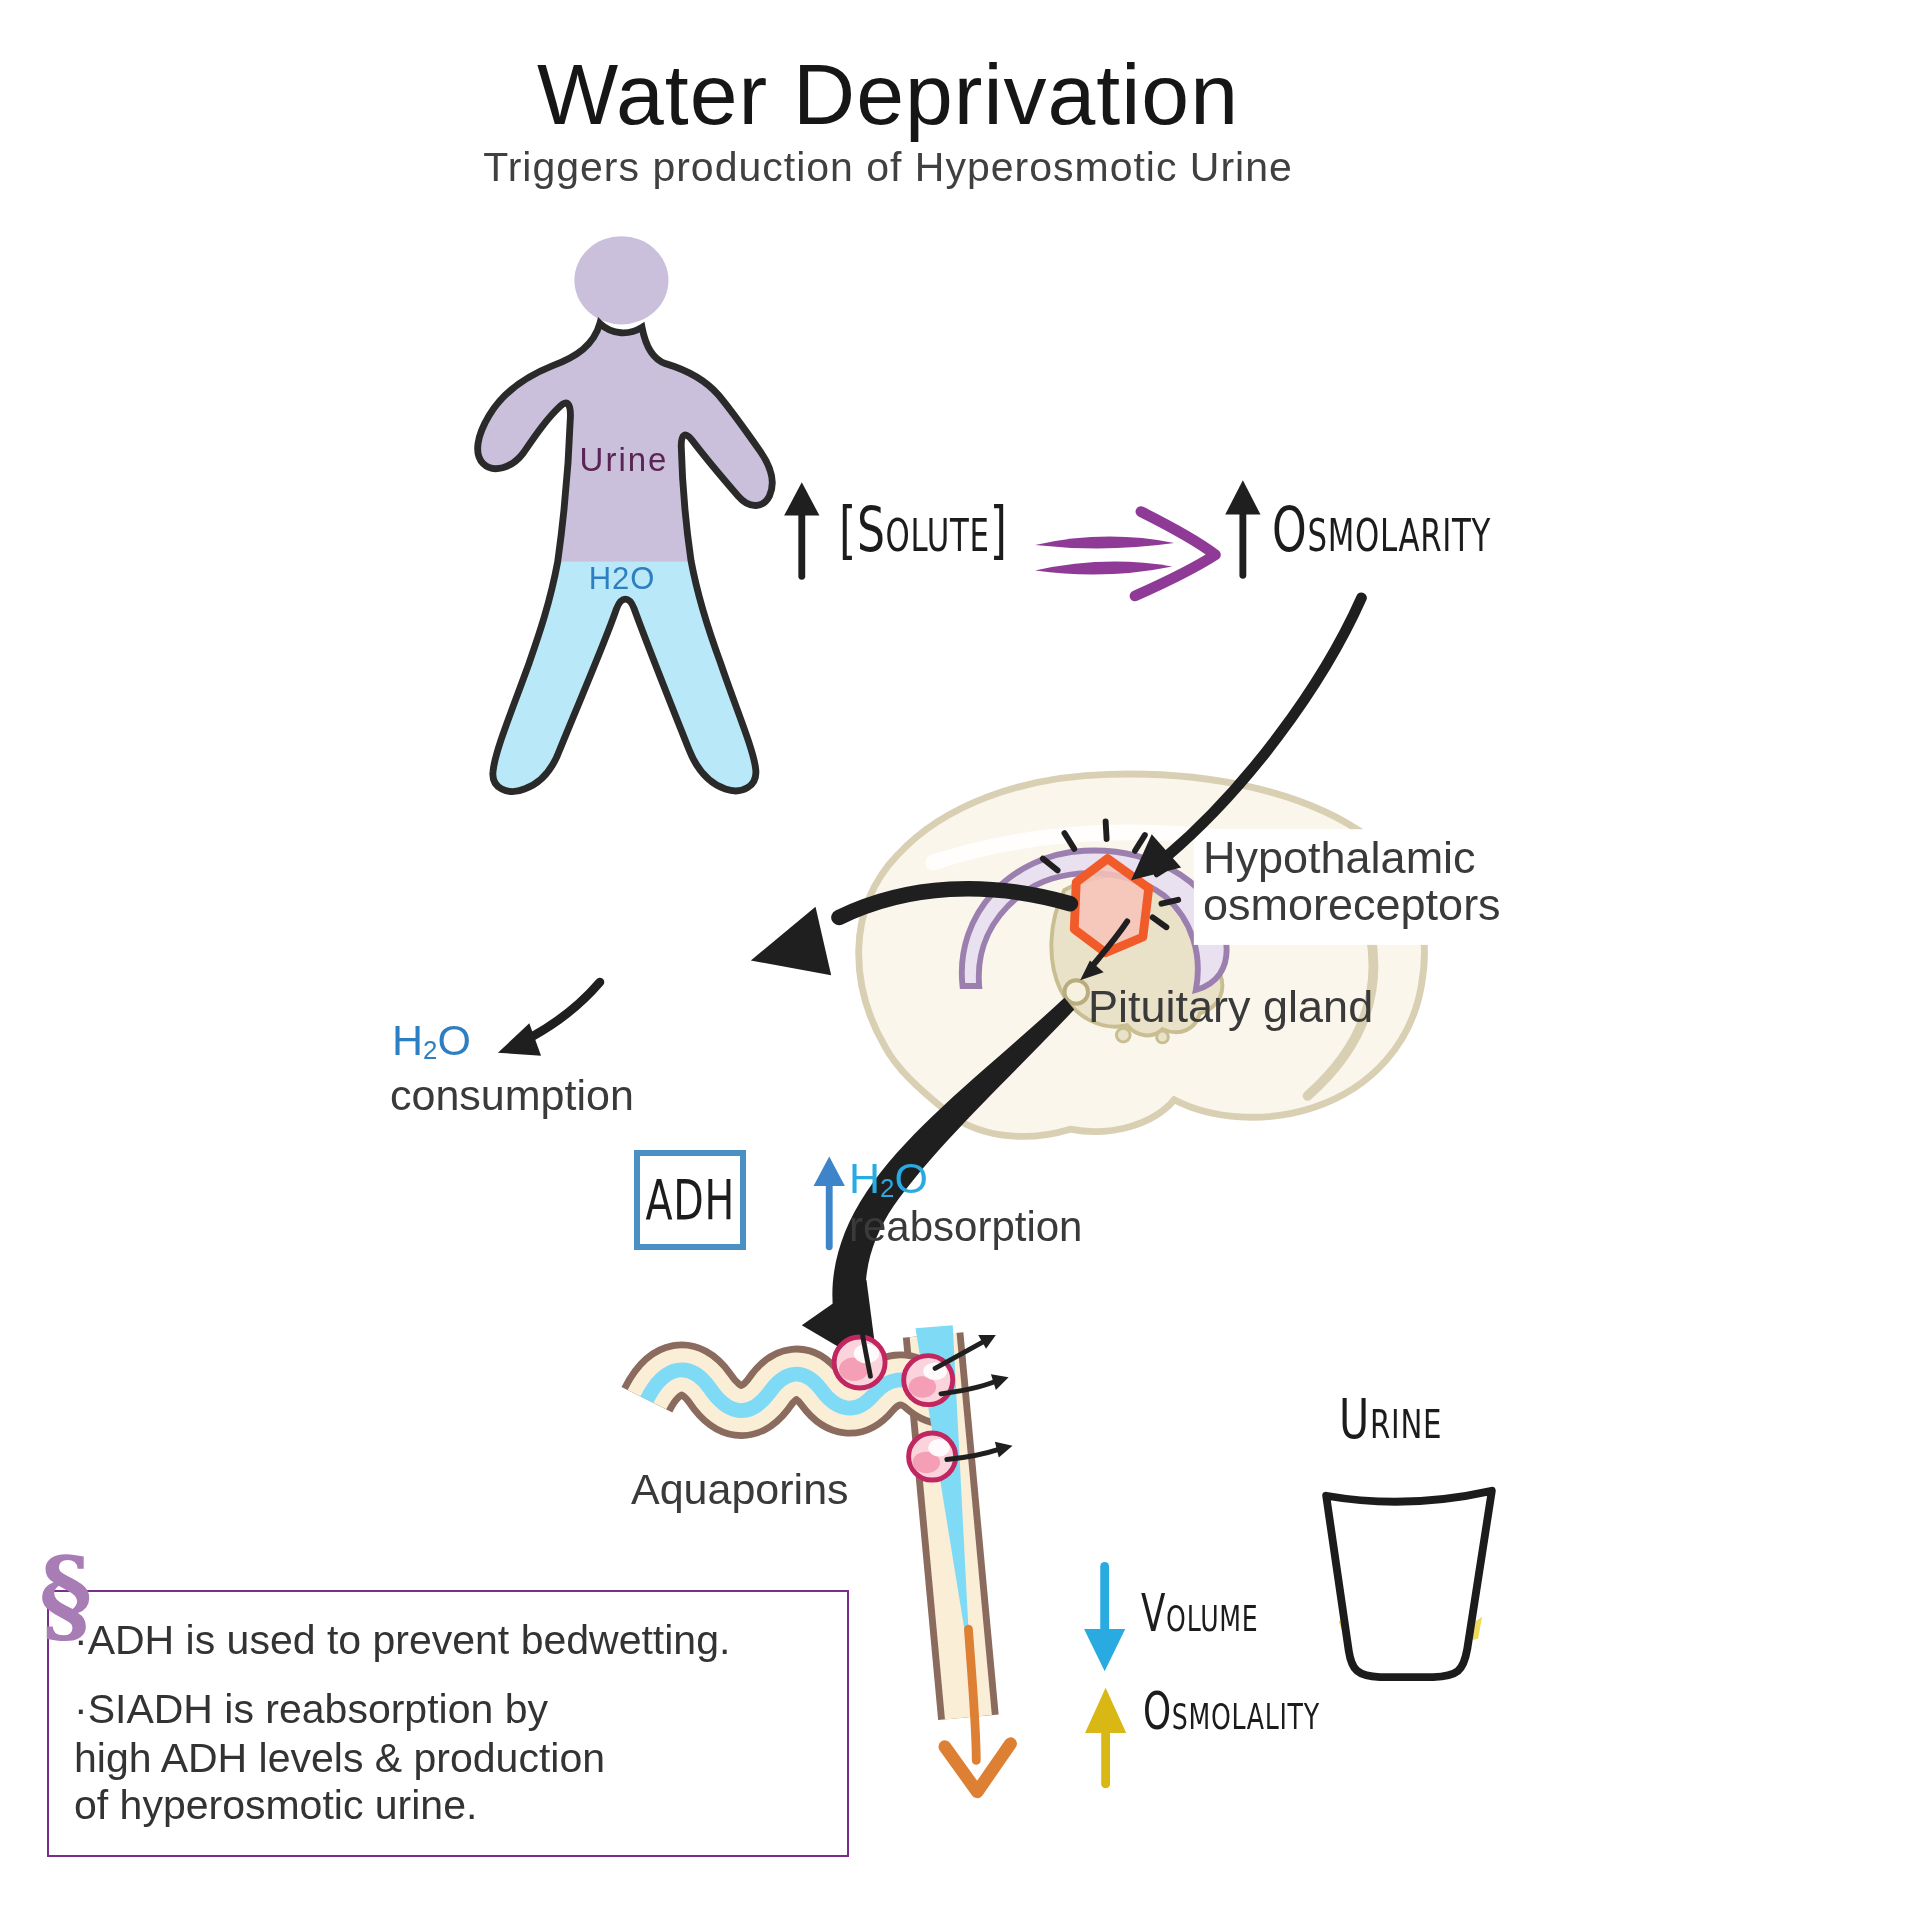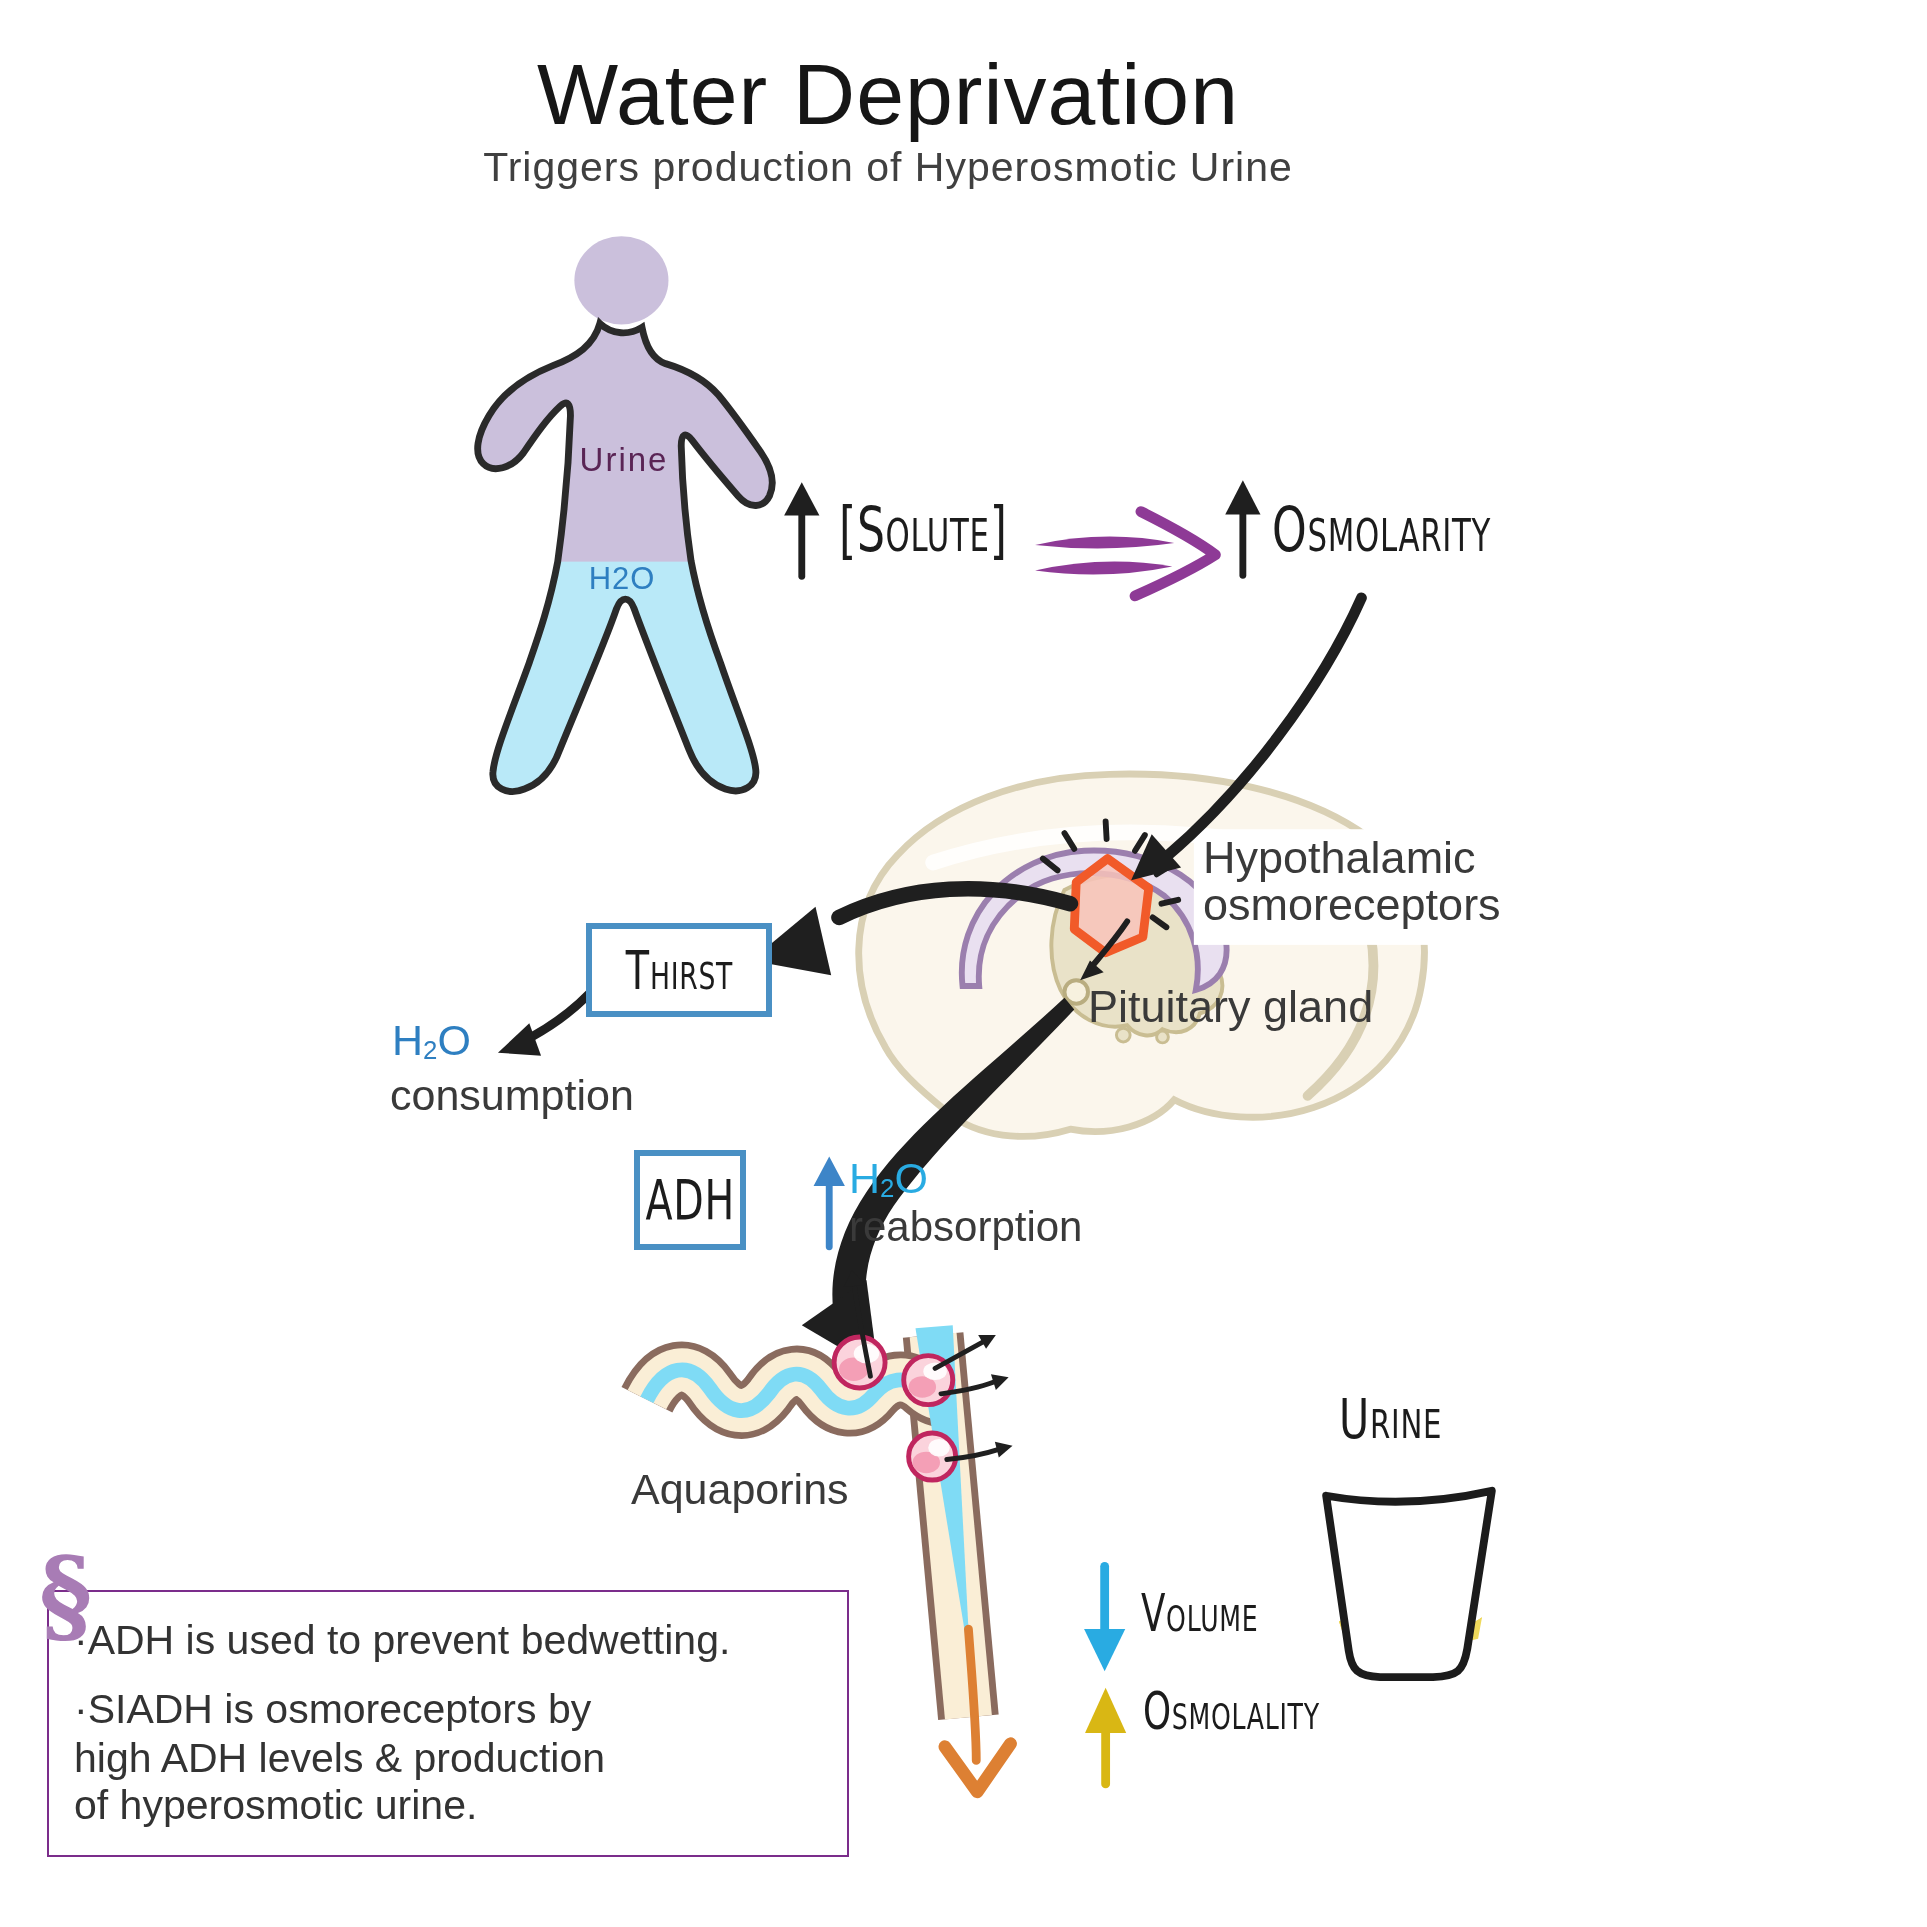--- a/index.html
+++ b/index.html
@@ -255,39 +255,36 @@
   <div class="txt" style="top:443px;left:526px;width:196px;text-align:center;font-size:33px;letter-spacing:2px;color:var(--solute_text_purple);">Urine</div>
   <div class="txt" style="top:563px;left:534px;width:176px;text-align:center;font-size:31px;letter-spacing:1px;color:var(--h2o_blue);">H2O</div>
 
   <div class="txt hand" style="top:498px;left:839px;font-size:63px;">[Solute]</div>
   <div class="txt hand" style="top:498px;left:1272px;font-size:63px;">Osmolarity</div>
 
   <div class="txt lbl" style="top:835px;left:1203px;font-size:45px;">Hypothalamic</div>
   <div class="txt lbl" style="top:882px;left:1203px;font-size:45px;">osmoreceptors</div>
   <div class="txt lbl" style="top:984px;left:1088px;font-size:45px;">Pituitary gland</div>
 
-  <div class="bluebox" style="left:586px;top:923px;width:174px;height:82px;">
-    <span class="hand-c" style="font-size:53px;">Thirst</span>
-  </div>
   <div class="txt" style="top:1019px;left:392px;font-size:43px;color:var(--h2o_blue);"><span>H</span><span class="sub">2</span><span>O</span></div>
   <div class="txt lbl" style="top:1074px;left:390px;font-size:43px;">consumption</div>
 
   <div class="bluebox" style="left:634px;top:1150px;width:100px;height:88px;">
     <span class="hand-c" style="font-size:55px;">ADH</span>
   </div>
   <div class="txt" style="top:1157px;left:849px;font-size:43px;color:var(--h2o_cyan);"><span>H</span><span class="sub">2</span><span>O</span></div>
   <div class="txt lbl" style="top:1206px;left:849px;font-size:42px;">reabsorption</div>
 
   <div class="txt lbl" style="top:1468px;left:631px;font-size:43px;">Aquaporins</div>
 
   <div class="txt hand" style="top:1392px;left:1339px;font-size:55px;transform:scaleX(.75);">Urine</div>
   <div class="txt hand" style="top:1588px;left:1141px;font-size:51px;">Volume</div>
   <div class="txt hand" style="top:1686px;left:1143px;font-size:51px;">Osmolality</div>
 
   <div class="notebox"></div>
   <div class="noteicon">§</div>
   <div class="noteline" style="top:1617px;left:74px;">·ADH is used to prevent bedwetting.</div>
-  <div class="noteline" style="top:1686px;left:74px;">·SIADH is osmoreceptors by</div>
+  <div class="noteline" style="top:1686px;left:74px;">·SIADH is reabsorption by</div>
   <div class="noteline" style="top:1735px;left:74px;">high ADH levels &amp; production</div>
   <div class="noteline" style="top:1782px;left:74px;">of hyperosmotic urine.</div>
 
 </div>
 
 
 </body></html>

